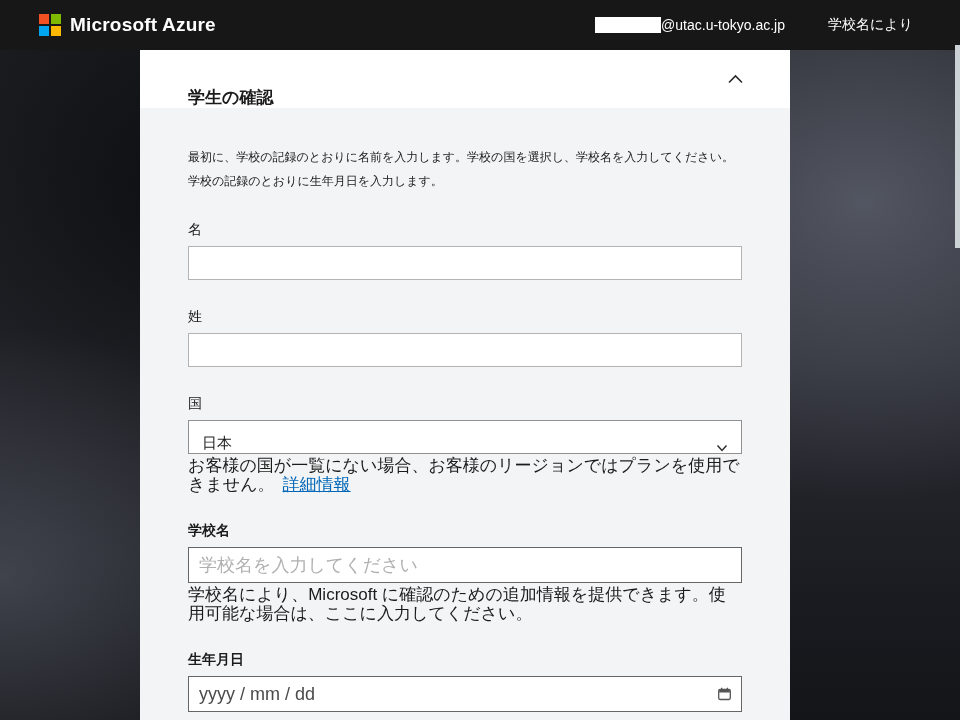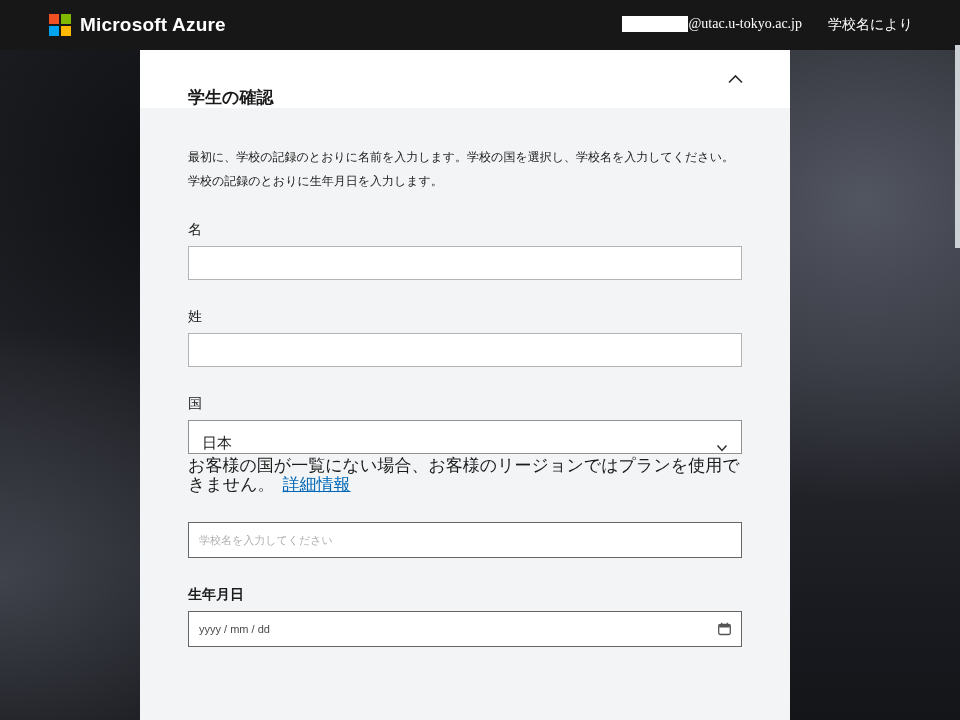--- a/index.html
+++ b/index.html
@@ -19,35 +19,35 @@
       radial-gradient(ellipse 500px 380px at 0% 80%, rgba(94,98,110,0.55), rgba(94,98,110,0) 65%),
       radial-gradient(ellipse 620px 520px at 22% 26%, rgba(8,9,11,0.85), rgba(8,9,11,0) 72%),
       linear-gradient(180deg, #232428 0%, #2a2b32 50%, #191a1f 86%, #141519 100%);
   }
 
   
   .topbar {
     position: absolute; top: 0; left: 0; right: 0; height: 50px;
     background: #171717; z-index: 5;
     display: flex; align-items: center;
-    padding: 0 47px 0 49px; box-sizing: border-box;
+    padding: 0 47px 0 39px; box-sizing: border-box;
   }
   .brand { display: flex; align-items: center; gap: 9px; }
   .mslogo {
     width: 22px; height: 22px;
     display: grid; grid-template-columns: 10px 10px; grid-template-rows: 10px 10px; gap: 2px;
   }
   .mslogo i { display: block; }
   .sq-red    { background: #f25022; }
   .sq-green  { background: #7fba00; }
   .sq-blue   { background: #00a4ef; }
   .sq-yellow { background: #ffb900; }
   .brand-name { color: #ffffff; font-size: 19px; font-weight: 600; letter-spacing: 0.2px; }
 
-  .topbar-right { margin-left: auto; display: flex; align-items: flex-start; gap: 26px; font-family: Liberation Serif, serif; }
+  .topbar-right { margin-left: auto; display: flex; align-items: center; gap: 43px; }
   .account { display: flex; align-items: center; color: #ffffff; font-size: 14px; }
   .redact { width: 66px; height: 16px; background: #ffffff; display: inline-block; }
   .signout { color: #ffffff; font-size: 14px; cursor: pointer; }
 
   
   .panel {
     position: absolute; left: 140px; top: 50px; width: 650px; height: 670px;
     background: #f2f4f5; z-index: 4;
   }
   .panel-header {
@@ -65,21 +65,21 @@
   .desc { margin: 0; font-size: 12px; line-height: 24px; color: #1b1b1b; }
 
   .fgroup { margin-top: 28px; }
   .flabel { display: block; font-size: 14px; color: #1b1b1b; margin-bottom: 7px; }
   .lbl-normal { font-weight: 400; }
   .lbl-bold { font-weight: 600; }
 
   .txt {
     width: 100%; height: 34px; box-sizing: border-box;
     border: 1px solid #b3b3b3; background: #ffffff;
-    padding: 0 10px; font-size: 11px; color: #1b1b1b;
+    padding: 0 10px; font-size: 18px; color: #1b1b1b;
     font-family: inherit; outline: none;
   }
   .txt::placeholder { color: #b0b0b0; opacity: 1; }
 
   .select {
     height: 34px; box-sizing: border-box;
     border: 1px solid #919191; background: #ffffff;
     display: flex; align-items: flex-end; justify-content: space-between;
     padding: 0 13px; font-size: 15px; color: #1b1b1b; cursor: pointer;
   }
@@ -153,21 +153,23 @@
         <svg width="12" height="10" viewBox="0 0 12 10">
           <polyline points="1.5,2.5 6,7.5 10.5,2.5" fill="none" stroke="#2b2b2b" stroke-width="1.4"></polyline>
         </svg>
       </div>
       <div class="note">
         <span>お客様の国が一覧にない場合、お客様のリージョンではプランを使用できません。</span><a>詳細情報</a>
       </div>
     </div>
 
     <div class="fgroup">
+      <label class="flabel lbl-bold">学校名</label>
       <input class="txt txt-dark" type="text" placeholder="学校名を入力してください" style="">
+      <div class="note">学校名により、Microsoft に確認のための追加情報を提供できます。使用可能な場合は、ここに入力してください。</div>
     </div>
 
     <div class="fgroup">
       <label class="flabel lbl-bold">生年月日</label>
       <div class="date-wrap">
         <input class="txt" type="text" placeholder="yyyy / mm / dd" style="">
         <span class="cal-icon">
           <svg width="15" height="15" viewBox="0 0 15 15">
             <rect x="1.7" y="3" width="11.6" height="10" rx="1.4" fill="none" stroke="#555555" stroke-width="1.3"></rect>
             <path d="M2.2 3.5 h10.6 v2.6 h-10.6 z" fill="#555555"></path>

